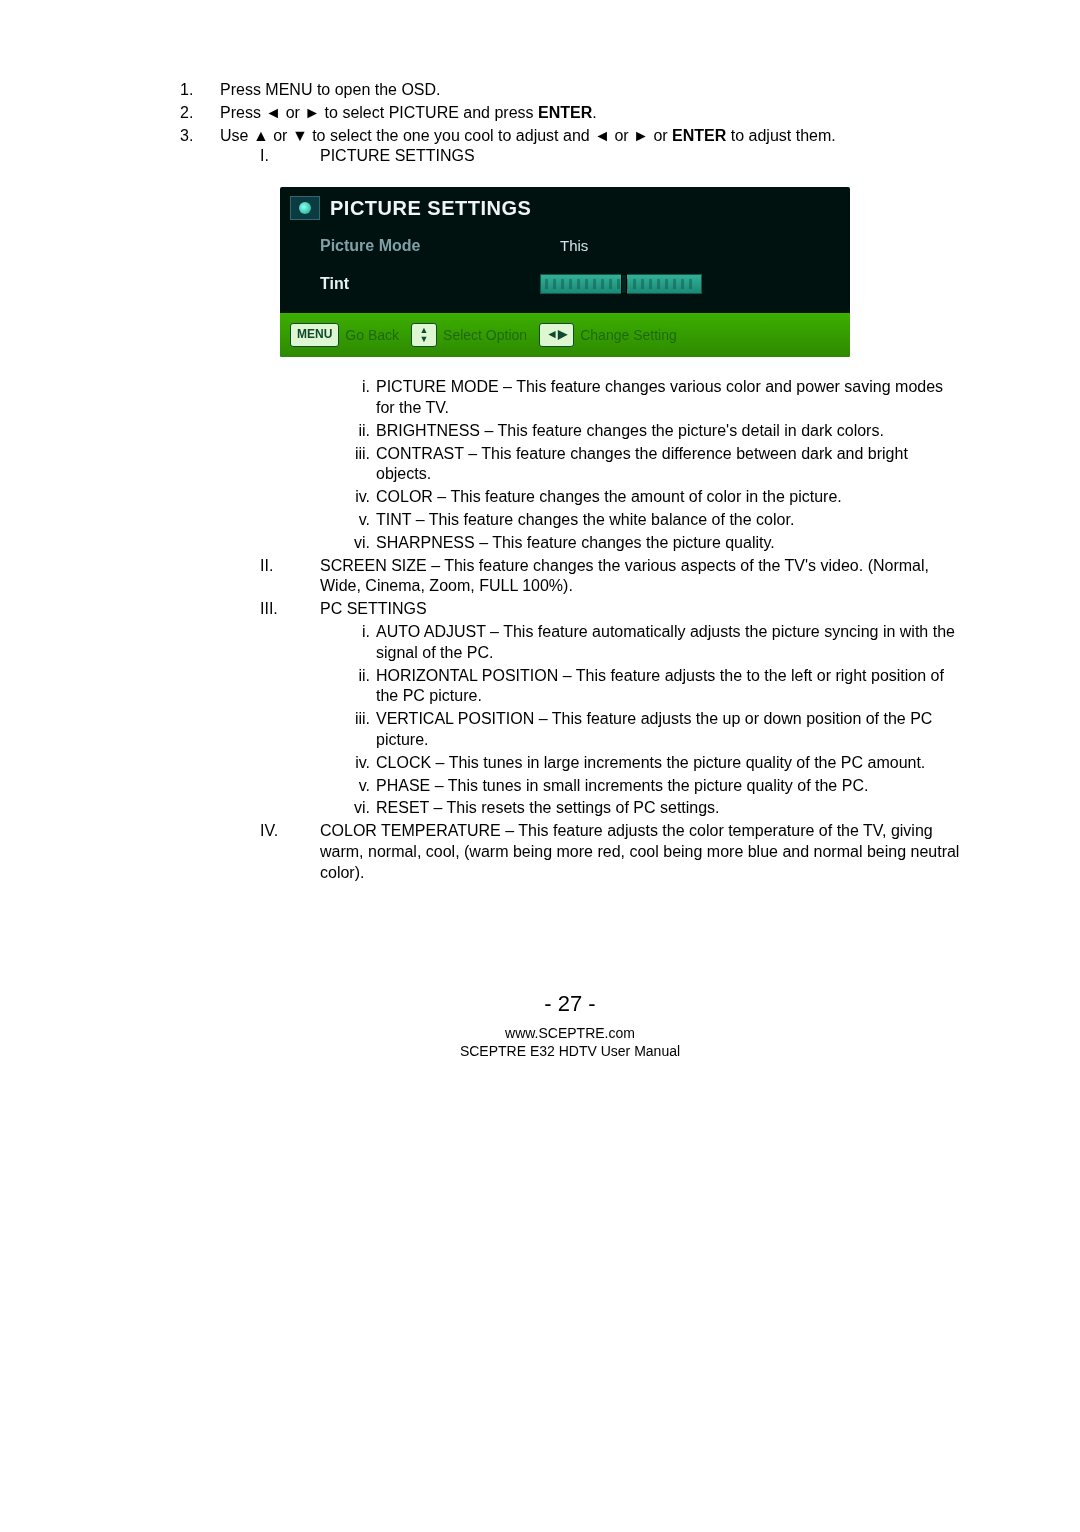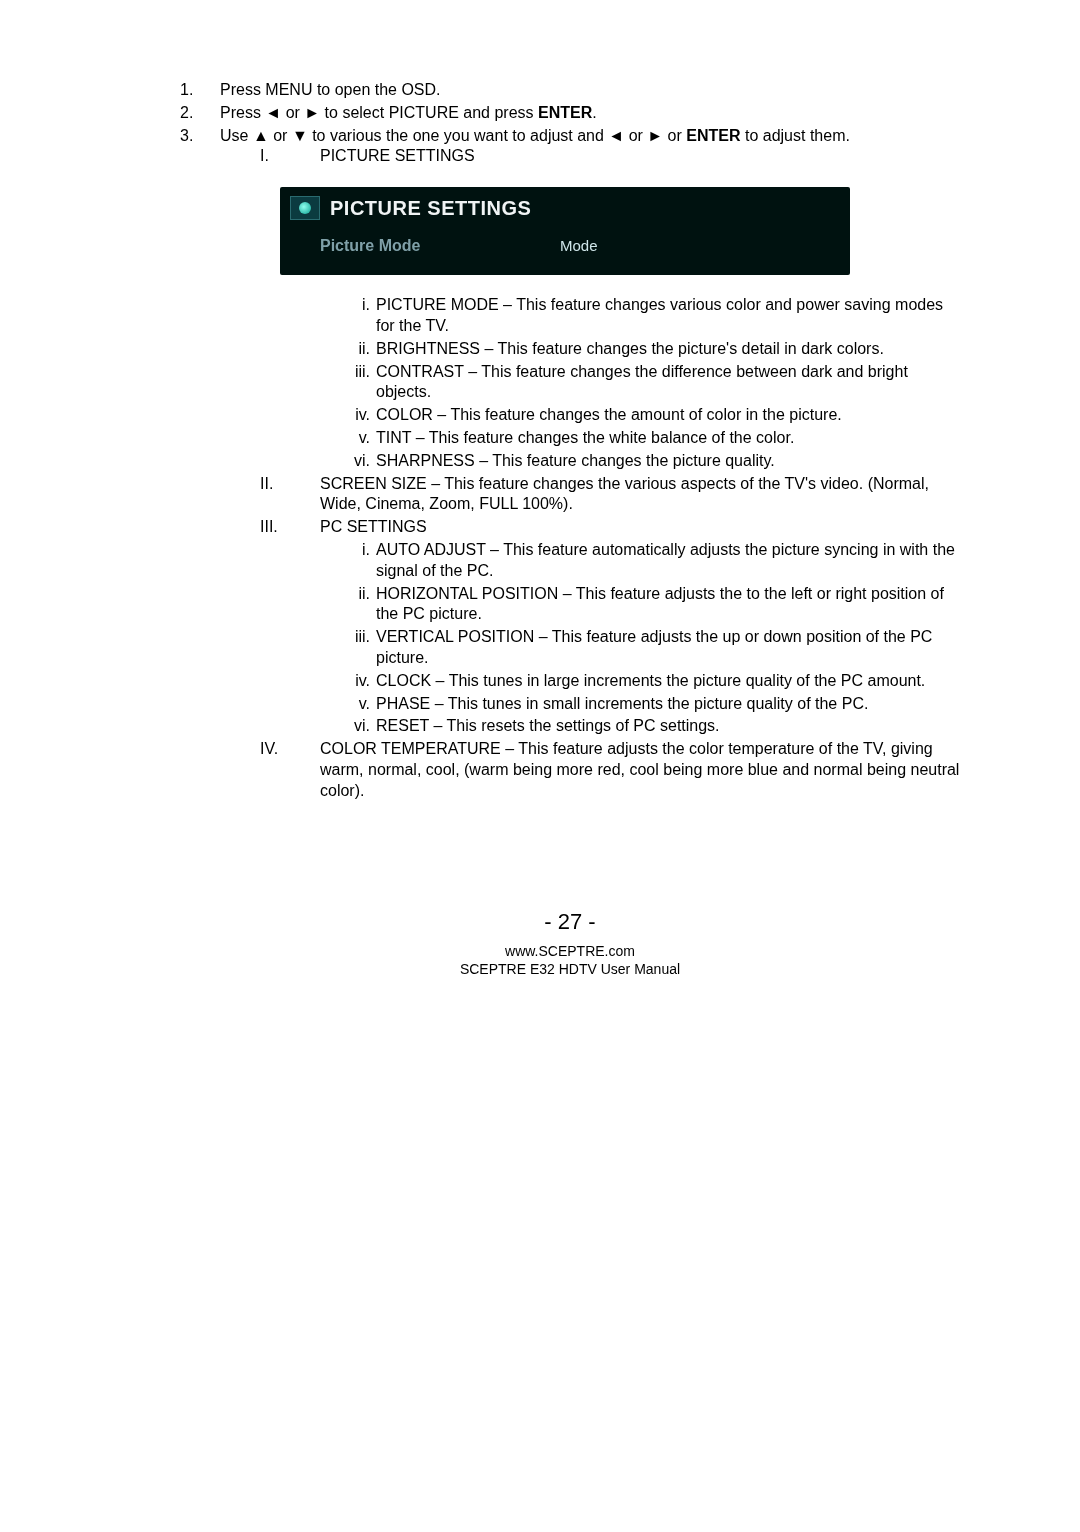--- a/index.html
+++ b/index.html
@@ -99,42 +99,59 @@
     </li>
   <li>
       <span class="num">2.</span>
       <span class="txt">
     <span>Press </span><span>◄</span><span> or </span><span>►</span><span> to select PICTURE and press </span> <b>ENTER</b><span>.</span>
   </span>
     </li>
   <li>
       <span class="num">3.</span>
       <span class="txt">
-    <span>Use </span><span>▲</span><span> or </span><span>▼</span><span> to various the one you want to adjust and </span><span>◄</span><span> or </span><span>►</span><span> or </span><b>ENTER</b><span> to adjust them.</span>
+    <span>Use </span><span>▲</span><span> or </span><span>▼</span><span> to select the one you cool to adjust and </span><span>◄</span><span> or </span><span>►</span><span> or </span><b>ENTER</b><span> to adjust them.</span>
 
     <ol class="roman">
       <li>
             <span class="num">I.</span>
             <span class="txt">PICTURE SETTINGS</span>
           </li>
     </ol>
 
     
     <div class="osd-wrap">
       <div class="osd">
         <div class="osd-header">
           <div class="osd-logo"></div>
           <div class="osd-title">PICTURE SETTINGS</div>
         </div>
         <div class="osd-rows" id="osd-rows">
               <div class="osd-row sel">
                 <div class="label">Picture Mode</div>
-                <div class="osd-val">Mode</div>
+                <div class="osd-val">This</div>
+              </div>
+              <div class="osd-row">
+                <div class="label">Tint</div>
+                <div class="slider">
+                  <div class="thumb" style="left: 50%;"></div>
+                </div>
               </div>
             </div>
+        <div class="osd-footer">
+          <span class="btn">MENU</span>
+          <span class="flabel">Go Back</span>
+          <span class="btn sq">
+                <span class="tri">▲</span>
+                <span class="tri">▼</span>
+              </span>
+          <span class="flabel">Select Option</span>
+          <span class="btn">◄▶</span>
+          <span class="flabel">Change Setting</span>
+        </div>
       </div>
     </div>
 
     <ol class="inner" id="inner-i">
           <li>
             <span class="num">i.</span>
             <span class="txt">PICTURE MODE – This feature changes various color and power saving modes for the TV.</span>
           </li>
           <li>
             <span class="num">ii.</span>

